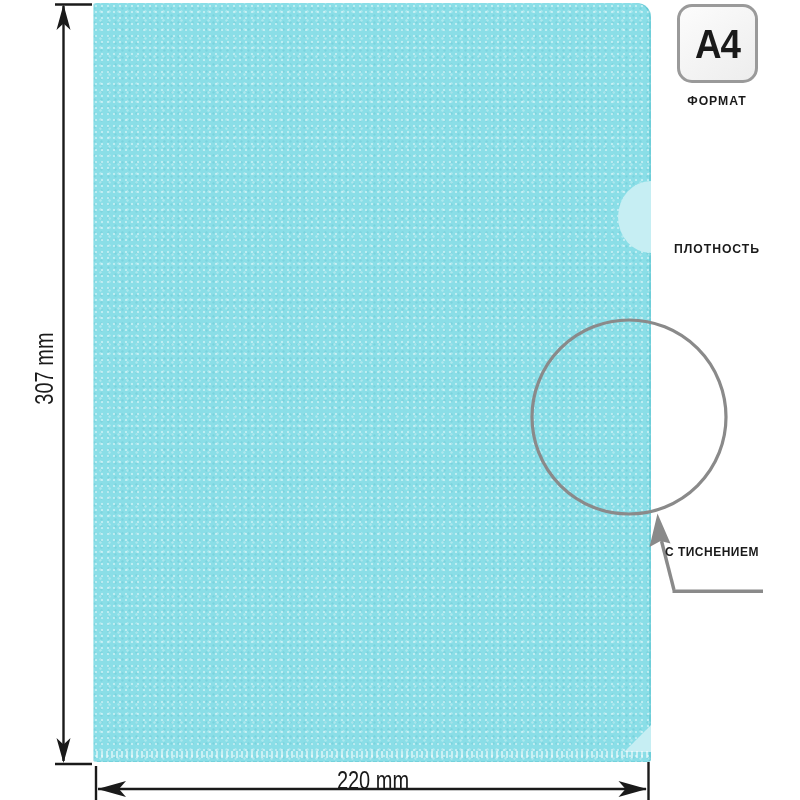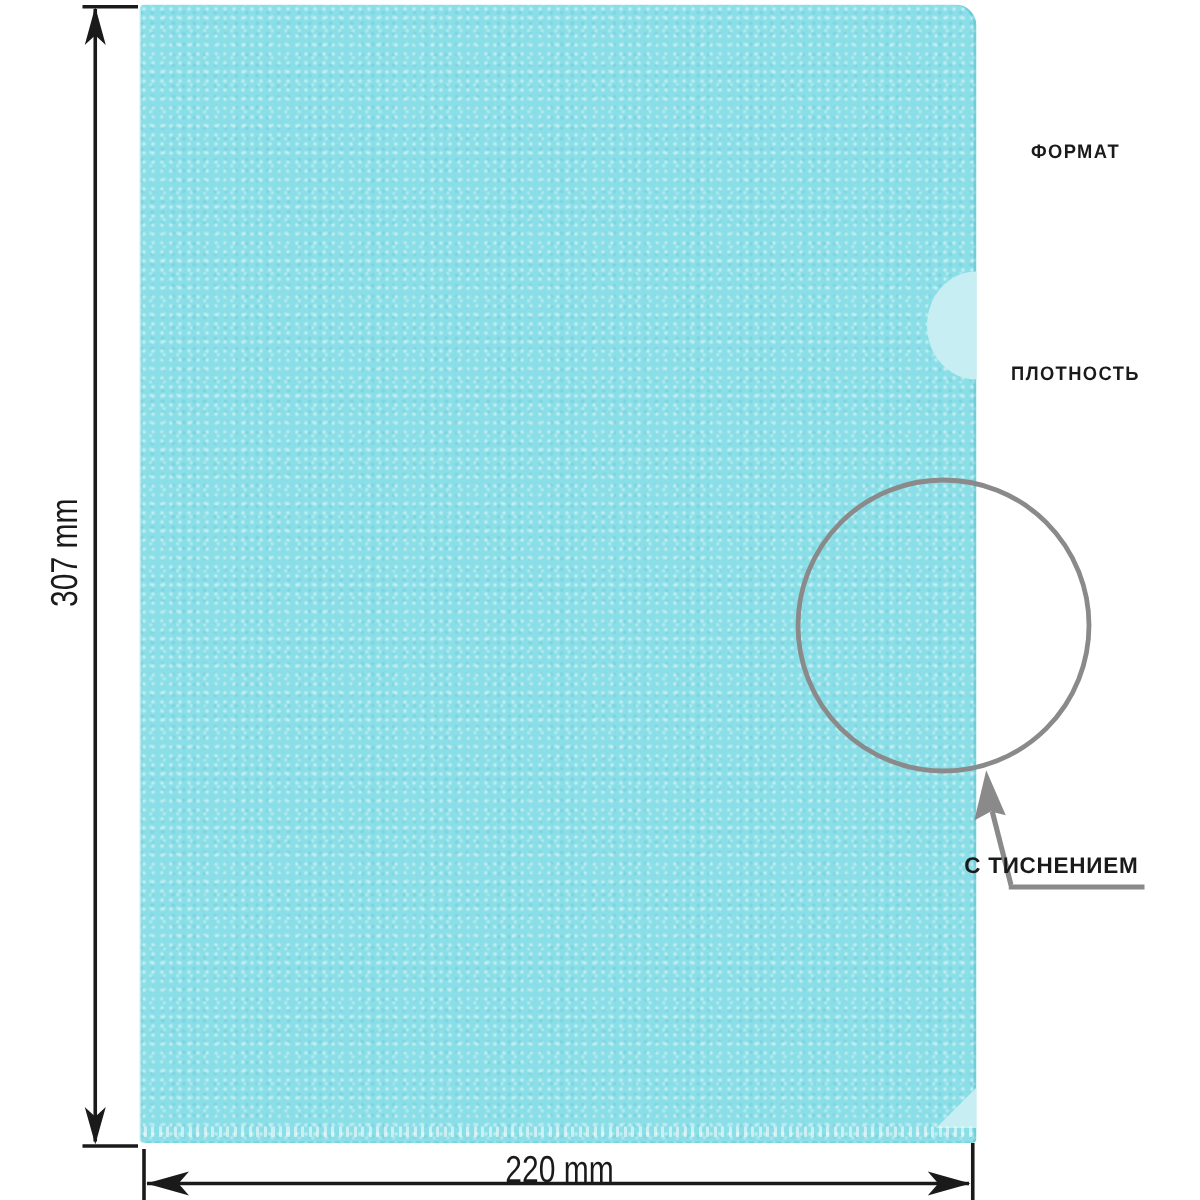--- a/index.html
+++ b/index.html
@@ -65,22 +65,22 @@
   .badge-density .badge-big{font-size:33px;line-height:28px;letter-spacing:0;}
   .badge-unit{font-weight:bold;color:var(--ink,#1A1A1A);font-size:16px;line-height:16px;transform:scaleX(.95);}
   .badge-label{
     position:absolute;left:647px;width:140px;text-align:center;
     font-size:13px;font-weight:bold;letter-spacing:1px;color:var(--ink,#1A1A1A);
     transform:scaleX(.94);
   }
   .badge-label-format{top:93px;}
   .badge-label-density{top:241px;}
   .callout-label{
-    position:absolute;right:41px;top:569px;
-    font-size:15px;font-weight:bold;letter-spacing:.5px;color:var(--ink,#1A1A1A);
+    position:absolute;right:41px;top:545px;
+    font-size:12px;font-weight:bold;letter-spacing:.5px;color:var(--ink,#1A1A1A);
     white-space:nowrap;
   }
 </style>
 </head>
 <body>
 
 <div class="canvas">
 
   <div class="folder">
     <div class="notch"></div>
@@ -107,19 +107,22 @@
     <g>
       <path class="gln" d="M661.5 541 L674 590"></path>
       <path class="gln" d="M672.5 591.3 H763"></path>
       <path class="gah" d="M657.5 513.5 L649.5 547 L660.5 541 L670.5 543.5 Z"></path>
     </g>
   </svg>
 
   <div class="dim-label dim-label-v">307 mm</div>
   <div class="dim-label dim-label-h">220 mm</div>
 
+  <div class="badge badge-format">
+    <div class="badge-big">A4</div>
+  </div>
   <div class="badge-label badge-label-format">ФОРМАТ</div>
 
   <div class="badge-label badge-label-density">ПЛОТНОСТЬ</div>
 
   <div class="callout-label">С ТИСНЕНИЕМ</div>
 
 </div>
 
 </body></html>

